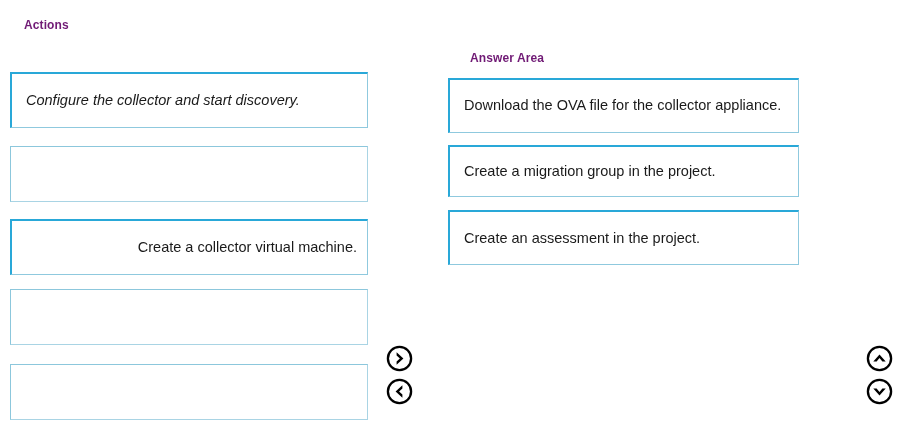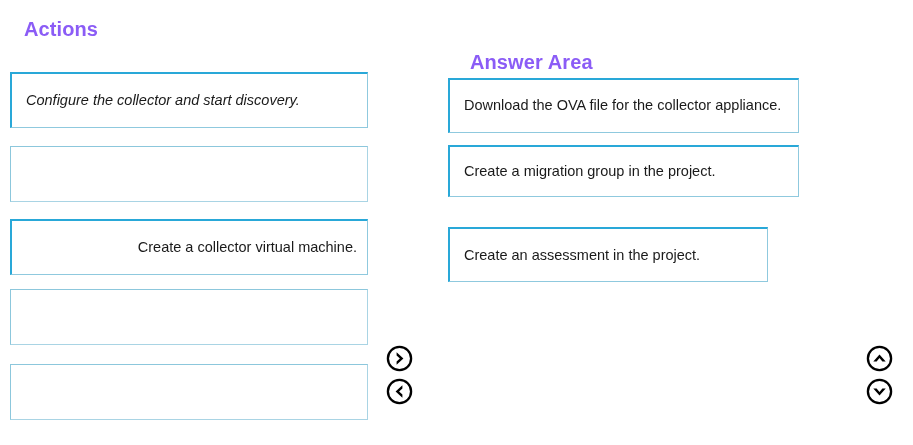--- a/index.html
+++ b/index.html
@@ -11,24 +11,24 @@
     width: 913px;
     height: 445px;
     position: relative;
     font-family: "Liberation Sans", sans-serif;
     color: #000000;
     overflow: hidden;
   }
 
   .col-heading {
     position: absolute;
-    font-size: 20px;
+    font-size: 12px;
     font-weight: bold;
     letter-spacing: 0.1px;
-    color: #8b5cf6;
+    color: #701a75;
     white-space: nowrap;
   }
   #actions-heading { left: 24px; top: 18px; }
   #answer-heading  { left: 470px; top: 18px; margin-top: 33px; }
 
   
   .opt-box {
     position: absolute;
     box-sizing: border-box;
     background: #ffffff;
@@ -63,21 +63,21 @@
   #action-box-0 { left: 10px; top: 72px;  width: 358px; height: 56px; font-style: italic; }
   #action-box-1 { left: 10px; top: 146px; width: 358px; height: 56px; }
   #action-box-2 { left: 10px; top: 219px; width: 358px; height: 56px; justify-content: flex-end; }
   #action-box-3 { left: 10px; top: 289px; width: 358px; height: 56px; }
   #action-box-4 { left: 10px; top: 364px; width: 358px; height: 56px; }
 
   
   #answer-box-0 { left: 448px; top: 78px;  width: 351px; height: 55px; align-items: flex-start; }
   #answer-box-0 .opt-text { padding-top: 16px; }
   #answer-box-1 { left: 448px; top: 145px; width: 351px; height: 52px; text-align: center; }
-  #answer-box-2 { left: 448px; top: 227px; width: 320px; height: 55px; align-items: center; }
+  #answer-box-2 { left: 448px; top: 210px; width: 351px; height: 55px; align-items: center; }
 
   
   .circle-btn {
     position: absolute;
     width: 27px;
     height: 27px;
     display: block;
   }
   .circle-btn svg { display: block; width: 27px; height: 27px; }
 

